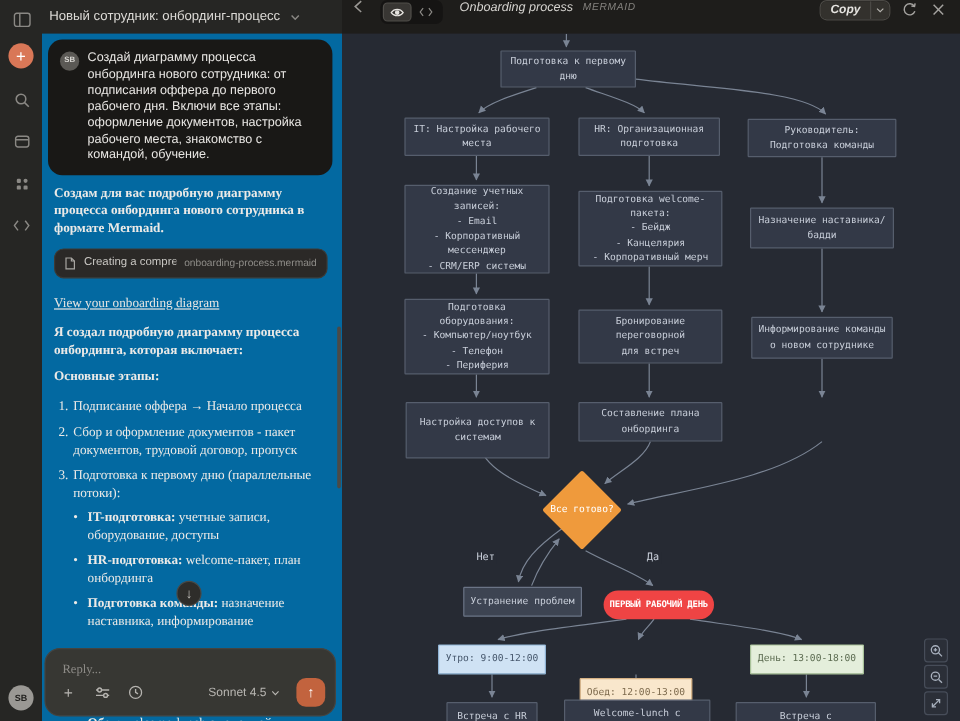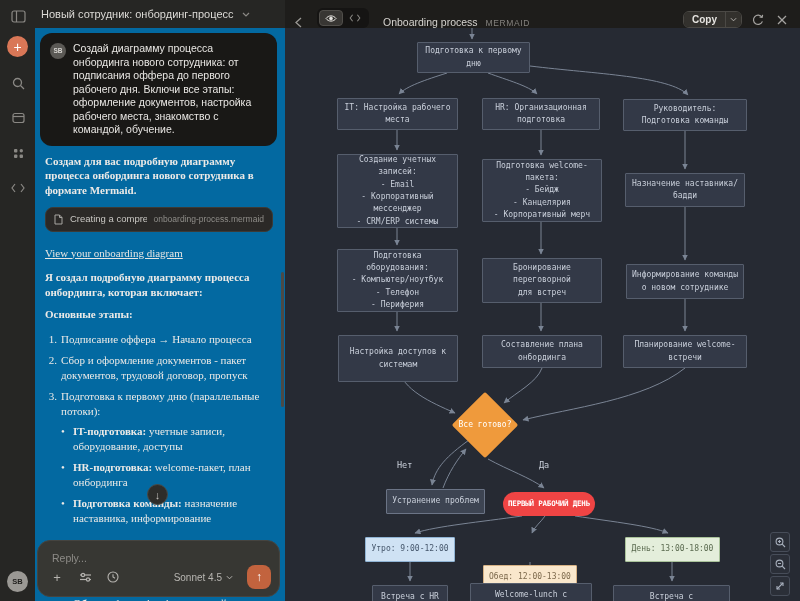--- a/index.html
+++ b/index.html
@@ -34,31 +34,31 @@
   ol.steps > li { margin-bottom:7px; display:flex; gap:4px; }
   ol.steps .num { flex:0 0 12px; text-align:right; }
   ul.substeps { list-style:none; margin-top:6px; }
   ul.substeps li { margin-bottom:7px; display:flex; gap:6px; }
   ul.substeps .dot { flex:0 0 6px; }
   .scroll-thumb { position:absolute; right:1px; top:272px; width:3px; height:135px; background:#4c4a46; border-radius:2px; }
   .scroll-down-btn { position:absolute; left:112px; top:484px; width:21px; height:21px; border-radius:50%; background:#2e2d2a; border:1px solid #4a4945; color:#c5c3bf; font-size:11px; display:flex; align-items:center; justify-content:center; z-index:8; cursor:pointer; }
 
   
   .composer { position:absolute; left:2px; right:5px; bottom:4px; height:57px; background:#373733; border:1px solid #454440; border-radius:13px; z-index:10; padding:7px 12px 6px 14px; }
-  .composer-input { width:100%; background:transparent; border:none; outline:none; font-size:10.5px; color:#e8e6e3; font-family:Liberation Sans, sans-serif; }
+  .composer-input { width:100%; background:transparent; border:none; outline:none; font-size:10.5px; color:#e8e6e3; font-family:Liberation Serif, serif; }
   .composer-input::placeholder { color:#8d8b87; }
   .composer-row { position:absolute; left:12px; right:8px; bottom:7px; display:flex; align-items:center; gap:14px; color:#b5b3af; }
   .c-icon { width:14px; height:14px; display:flex; align-items:center; justify-content:center; cursor:pointer; }
   .composer-spacer { flex:1; }
   .model-select { display:flex; align-items:center; gap:4px; font-size:10px; color:#b8b6b2; cursor:pointer; }
   .send-btn { width:24px; height:24px; border-radius:8px; background:#c2633e; color:#fff; display:flex; align-items:center; justify-content:center; font-size:12px; font-weight:bold; cursor:pointer; }
 
   
   .artifact-panel { position:absolute; left:285px; top:0; width:515px; height:601px; background:#262a33; }
-  .panel-header { position:absolute; left:0; top:0; width:100%; height:28px; background:#1e1d1b; display:flex; align-items:flex-end; padding:0 10px; gap:8px; z-index:20; }
+  .panel-header { position:absolute; left:0; top:0; width:100%; height:28px; background:#1e1d1b; display:flex; align-items:flex-start; padding:0 10px; gap:8px; z-index:20;font-style:italic; }
   .back-btn { color:#9a9894; width:14px; display:flex; cursor:pointer; }
   .mode-toggle { display:flex; background:#151413; border-radius:6px; padding:2px; }
   .mode-seg { width:24px; height:16px; display:flex; align-items:center; justify-content:center; border-radius:4px; color:#8a8884; cursor:pointer; }
   .mode-seg.active { background:#383633; border:1px solid #504e4a; color:#e6e4e0; }
   .panel-title { font-size:10.5px; color:#d5d3cf; margin-left:6px; }
   .panel-type { font-size:8.5px; letter-spacing:0.6px; color:#84827e; }
   .header-spacer { flex:1; }
   .copy-group { display:flex; border:1px solid #4b4945; border-radius:6px; overflow:hidden; }
   .copy-btn { padding:2px 8px; font-size:10px; font-weight:600; color:#e6e4e0; background:#33312d; cursor:pointer; }
   .copy-caret { width:16px; display:flex; align-items:center; justify-content:center; background:#33312d; border-left:1px solid #4b4945; color:#b5b3af; cursor:pointer; }
@@ -379,22 +379,20 @@
 - Периферия</div>
         <div class="node" style="left: 197px; top: 230px; width: 120px; height: 45px;">Бронирование
 переговорной
 для встреч</div>
         <div class="node" style="left: 341px; top: 236px; width: 118px; height: 35px;">Информирование команды
 о новом сотруднике</div>
         <div class="node" style="left: 53px; top: 307px; width: 120px; height: 47px;">Настройка доступов к
 системам</div>
         <div class="node" style="left: 197px; top: 307px; width: 120px; height: 33px;">Составление плана
 онбординга</div>
-        <div class="node" style="left: 338px; top: 307px; width: 124px; height: 33px;">Планирование welcome-
-встречи</div>
         <div class="node n-decision" style="left: 167px; top: 364px; width: 66px; height: 66px;"><span class="diamond-shape" style="background: rgb(239, 154, 60);"></span><span class="diamond-label">Все готово?</span></div>
         <div class="node n-boxlight" style="left: 101px; top: 461px; width: 99px; height: 25px;">Устранение проблем</div>
         <div class="node n-stadium" style="left: 218px; top: 464px; width: 92px; height: 24px; background: #ef4444;">ПЕРВЫЙ РАБОЧИЙ ДЕНЬ</div>
         <div class="node n-time-blue" style="left: 80px; top: 509px; width: 90px; height: 25px; background: rgb(207, 226, 244); border-color: rgb(143, 179, 212);">Утро: 9:00-12:00</div>
         <div class="node n-time-cream" style="left: 198px; top: 509px; width: 94px; height: 25px; background: rgb(249, 231, 204); border-color: rgb(214, 177, 132); margin-top: 28px;">Обед: 12:00-13:00</div>
         <div class="node n-time-green" style="left: 340px; top: 509px; width: 95px; height: 25px; background: rgb(228, 238, 219); border-color: rgb(169, 194, 154);">День: 13:00-18:00</div>
         <div class="node n-partial" style="left: 87px; top: 557px; width: 76px; height: 36px;">Встреча с HR</div>
         <div class="node n-partial" style="left: 185px; top: 555px; width: 122px; height: 42px;">Welcome-lunch с</div>
         <div class="node n-partial" style="left: 328px; top: 557px; width: 117px; height: 36px;">Встреча с руководителем</div>
       </div>

